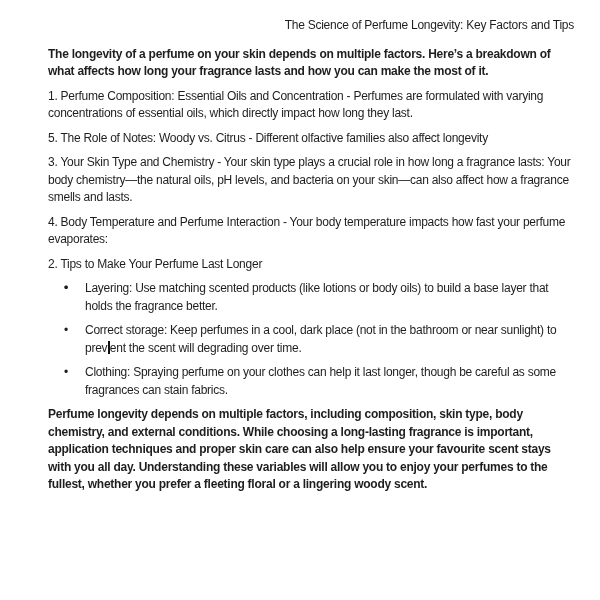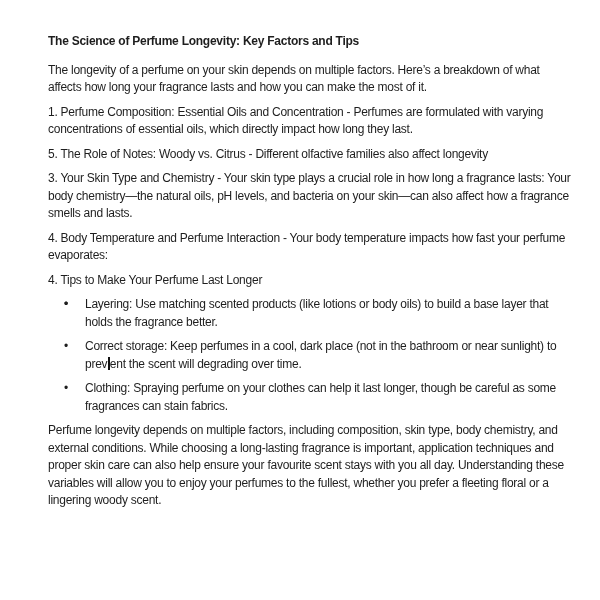--- a/index.html
+++ b/index.html
@@ -12,26 +12,26 @@
   }
   .doc {
     position: absolute;
     left: 48px; top: 17px;
     width: 526px;
     font-size: 12px;
     line-height: 17.5px;
     letter-spacing: -0.25px;
   }
   .title {
-    font-weight: bold;
-    text-align: left;
-    margin: 16px 0 11px 0;
+    font-weight: normal;
+    text-align: right;
+    margin: 0 0 11px 0;
   }
   p { margin: 0 0 7px 0; }
-  .bold { font-weight: normal; }
+  .bold { font-weight: bold; }
   strong { font-weight: normal; }
   ul.tips { list-style: none; margin: 0 0 0 0; padding: 0; }
   ul.tips li { position: relative; padding-left: 37px; margin: 0 0 7px 0; }
   .marker { position: absolute; left: 16px; top: 0; }
   .caret {
     display: inline-block;
     width: 1.5px; height: 13px;
     background: #111111;
     vertical-align: -2px;
     margin-left: 1px;
@@ -49,21 +49,21 @@
   <p><strong>1. Perfume Composition: Essential Oils and Concentration - </strong><span>Perfumes are formulated with varying concentrations of essential oils, which directly impact how long they last.</span></p>
 
   <p><strong>5. The Role of Notes: Woody vs. Citrus - </strong><span>Different olfactive families also affect longevity</span></p>
 
   <p><strong>3. Your Skin Type and Chemistry</strong><span> - Your skin type plays a crucial role in how long a fragrance lasts: Your body chemistry—the natural oils, pH levels, and bacteria on your skin—can also affect how a fragrance smells and lasts.</span></p>
 
   <p><strong>4. Body Temperature and Perfume Interaction</strong><span> - Your body temperature impacts how fast your perfume evaporates:</span></p>
 
 
 
-  <p><strong>4. Tips to Make Your Perfume Last Longer</strong><span></span></p>
+  <p><strong>2. Tips to Make Your Perfume Last Longer</strong><span></span></p>
 
   <ul class="tips">
     <li>
       <span class="marker">•</span>
     </li>
     <li>
       <span class="marker">•</span><span>Layering: Use matching scented products (like lotions or body oils) to build a base layer that holds the fragrance better.</span>
     </li>
     <li>
       <span class="marker">•</span><span>Correct storage: Keep perfumes in a cool, dark place (not in the bathroom or near sunlight) to prev</span><span class="caret"></span><span>ent the scent will degrading over time.</span>

